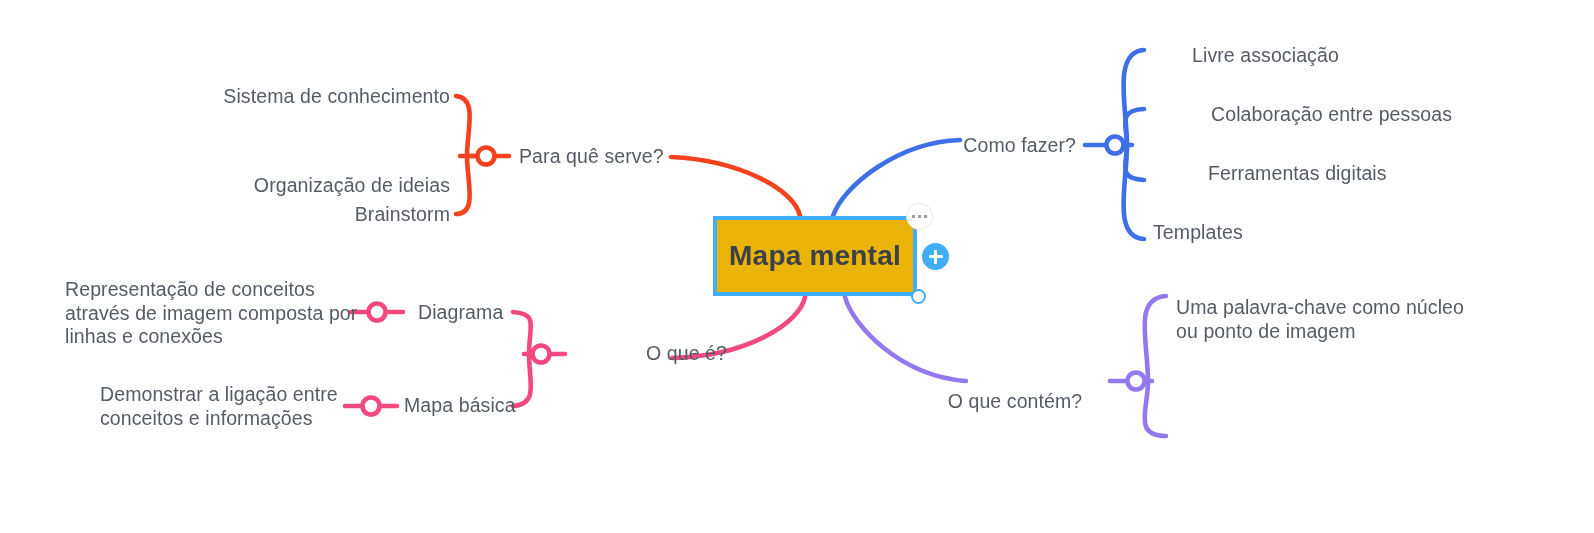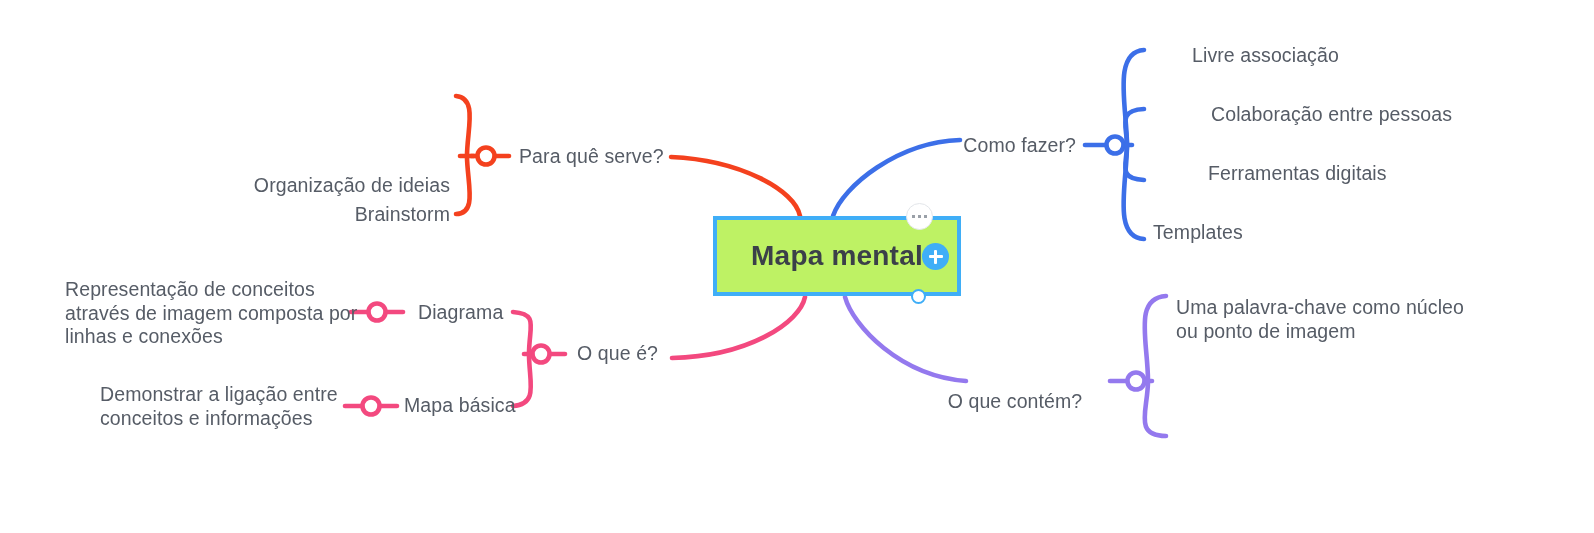--- a/index.html
+++ b/index.html
@@ -37,25 +37,25 @@
     letter-spacing: 0.1px;
   }
   .node.r  { text-align: right; }
   .node.l  { text-align: left; }
 
   
   #central {
     position: absolute;
     left: 713px;
     top: 216px;
-    width: 248px;
+    width: 204px;
     height: 80px;
     box-sizing: border-box;
     border: 4px solid #3FAEF7;
-    background: #bef264;
+    background: #eab308;
     display: flex;
     align-items: center;
     justify-content: center;
   }
   #central-label {
     font-size: 28px;
     font-weight: bold;
     color: #3b4049;
     letter-spacing: 0.2px;
   }
@@ -167,20 +167,21 @@
       <path d="M845,297 C853,326 900,376 966,381" fill="none" stroke="#9479EE" stroke-width="4.6" stroke-linecap="round"></path>
       <path d="M1110,381 L1126,381" fill="none" stroke="#9479EE" stroke-width="4.6" stroke-linecap="round"></path>
       <circle cx="1136" cy="381" r="8.5" fill="#ffffff" stroke="#9479EE" stroke-width="4.6"></circle>
       <path d="M1145,381 L1152,381" fill="none" stroke="#9479EE" stroke-width="4.6" stroke-linecap="round"></path>
 
       <path d="M1148,381 C1148,342 1133,298 1166,296" fill="none" stroke="#9479EE" stroke-width="4.6" stroke-linecap="round"></path>
       <path d="M1148,381 C1148,410 1133,436 1166,436" fill="none" stroke="#9479EE" stroke-width="4.6" stroke-linecap="round"></path>
     </g>
   </svg>
 
+  <div class="node r" style="left:140px; top:85px; width:310px;">Sistema de conhecimento</div>
   <div class="node r" style="left:150px; top:145px; width:300px;margin-top:29px;">Organização de ideias</div>
   <div class="node r" style="left:200px; top:203px; width:250px;">Brainstorm</div>
 
   <div class="node r" style="left:880px; top:134px; width:196px;">Como fazer?</div>
 
   <div class="node l" style="left:519px; top:145px; width:200px;">Para quê serve?</div>
 
   <div class="node l" style="left:1153px; top:44px; width:340px;margin-left:39px;">Livre associação</div>
   <div class="node l" style="left:1211px; top:103px; width:360px;">Colaboração entre pessoas</div>
   <div class="node l" style="left:1208px; top:162px; width:340px;">Ferramentas digitais</div>
@@ -188,21 +189,21 @@
 
   <div class="node l" style="left:65px; top:278px; width:290px;">Representação de conceitos
 através de imagem composta por
 linhas e conexões</div>
   <div class="node l" style="left:100px; top:383px; width:250px;">Demonstrar a ligação entre
 conceitos e informações</div>
 
   <div class="node l" style="left:418px; top:301px; width:140px;">Diagrama</div>
   <div class="node l" style="left:404px; top:394px; width:150px;">Mapa básica</div>
 
-  <div class="node l" style="left:577px; top:342px; width:150px;">O que é?</div>
+  <div class="node l" style="left:577px; top:342px; width:150px;text-align:right;">O que é?</div>
 
   <div class="node r" style="left:930px; top:390px; width:170px;text-align:center;">O que contém?</div>
 
   <div class="node l" style="left:1176px; top:296px; width:330px;">Uma palavra-chave como núcleo
 ou ponto de imagem</div>
 
   <div id="central">
     <span id="central-label">Mapa mental</span>
   </div>
 

